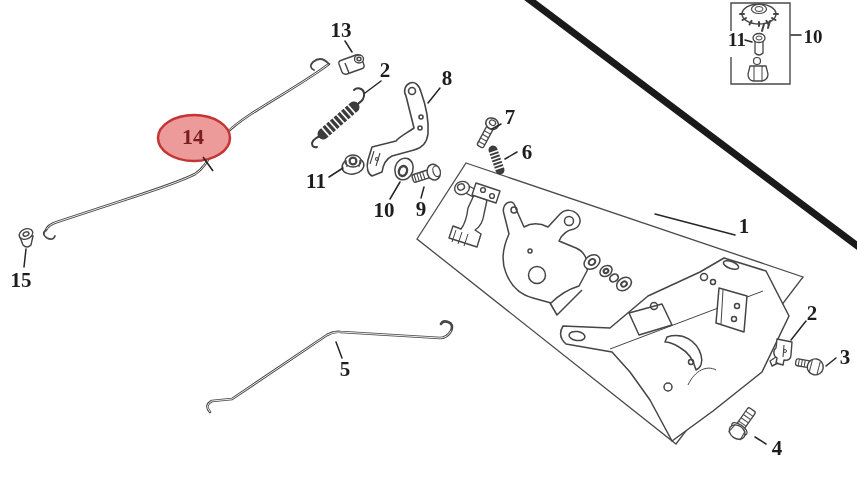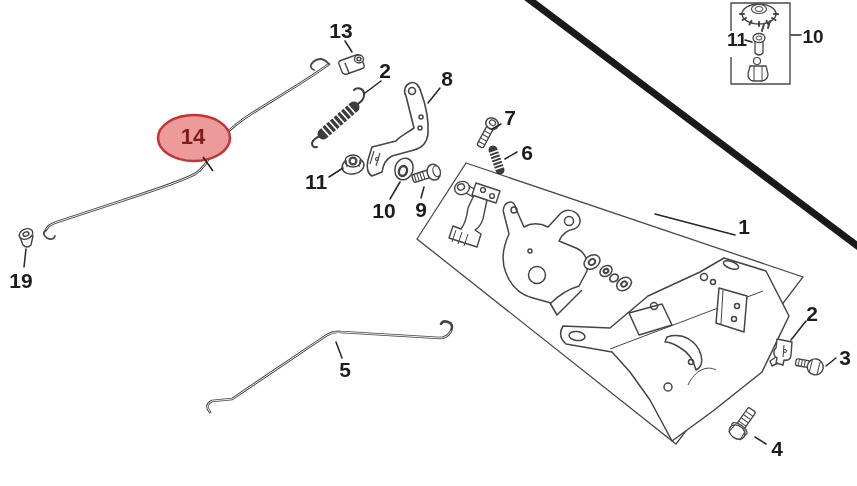--- a/index.html
+++ b/index.html
@@ -3,21 +3,21 @@
 <meta charset="utf-8">
 <style>
   html,body{margin:0;padding:0;background:#ffffff;}
   #stage{
     position:relative;width:857px;height:486px;background:#ffffff;
     overflow:hidden;font-family:"Liberation Sans",sans-serif;
   }
   #art{position:absolute;left:0;top:0;}
   .callout{
     position:absolute;transform:translate(-50%,-50%);
-    font-family:Liberation Sans, sans-serif;
+    font-family:Liberation Serif, serif;
     font-weight:bold;font-size:21px;color:#1d1d1d;
     line-height:1;white-space:nowrap;user-select:none;cursor:pointer;
   }
   .callout.inset{font-size:19px;}
   .callout.highlight-label{color:#7a1d1d;font-size:22px;text-align:right;}
 </style>
 </head>
 <body>
 
 <div id="stage">
@@ -278,21 +278,21 @@
 
 <div class="callout" style="left:341px;top:30px">13</div>
 <div class="callout" style="left:385px;top:70px">2</div>
 <div class="callout" style="left:447px;top:78px">8</div>
 <div class="callout" style="left:510px;top:117px">7</div>
 <div class="callout" style="left:527px;top:152px">6</div>
 <div class="callout highlight-label" style="left:193px;top:137px">14</div>
 <div class="callout" style="left:316px;top:181px">11</div>
 <div class="callout" style="left:384px;top:210px">10</div>
 <div class="callout" style="left:421px;top:209px">9</div>
-<div class="callout" style="left:21px;top:280px">19</div>
+<div class="callout" style="left:21px;top:280px">15</div>
 <div class="callout" style="left:345px;top:369px">5</div>
 <div class="callout" style="left:744px;top:226px">1</div>
 <div class="callout" style="left:812px;top:313px">2</div>
 <div class="callout" style="left:845px;top:357px">3</div>
 <div class="callout" style="left:777px;top:448px">4</div>
 <div class="callout inset" style="left:737px;top:39px">11</div>
 <div class="callout inset" style="left:813px;top:36px">10</div>
 
 </div>
 

